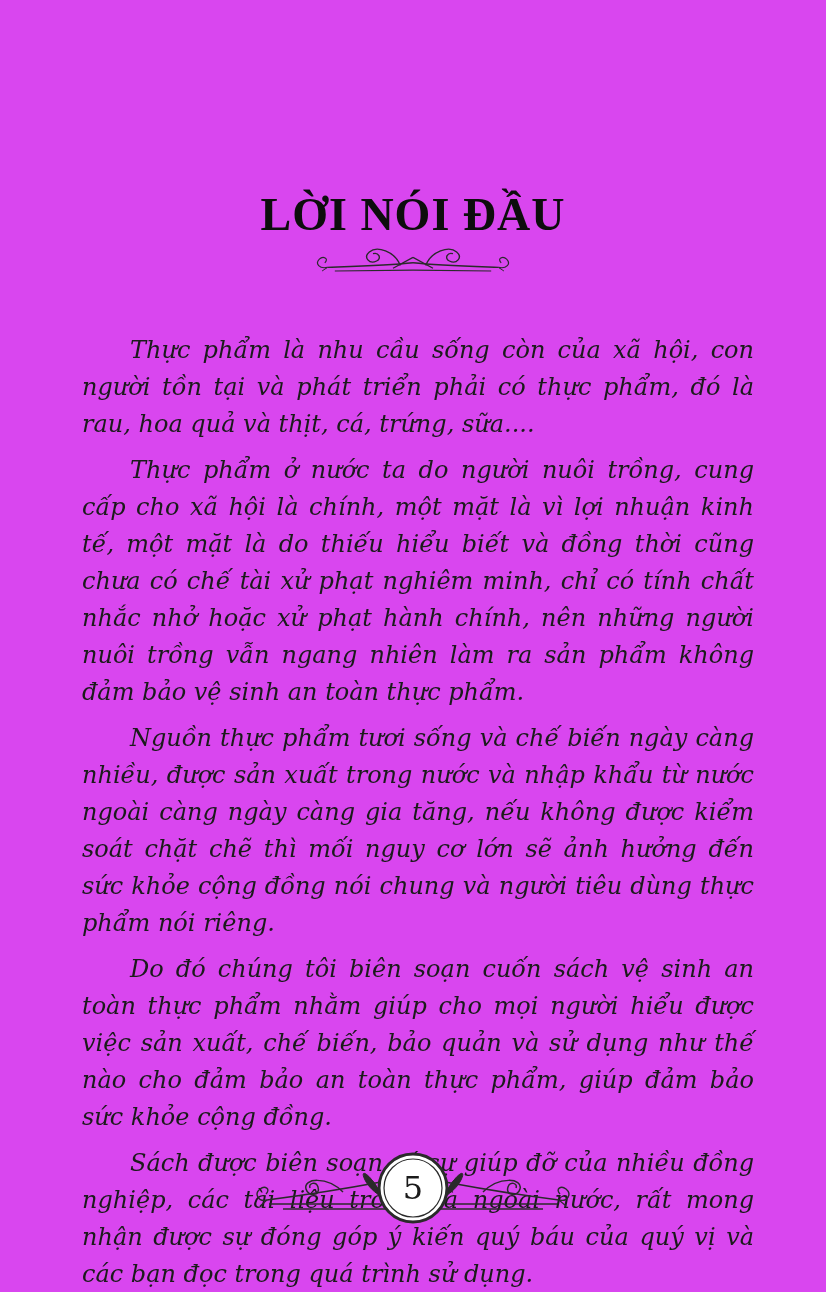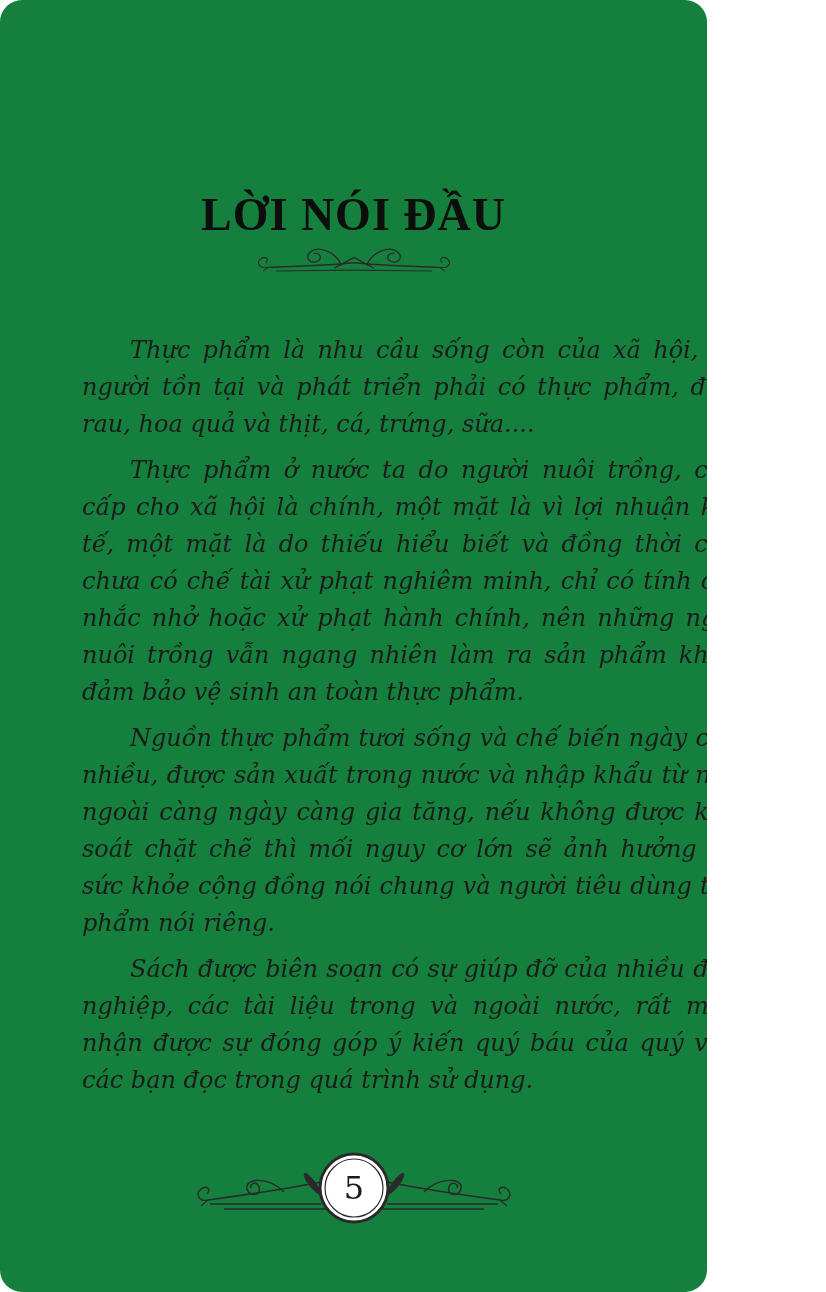--- a/index.html
+++ b/index.html
@@ -2,27 +2,26 @@
 <html><head>
 <meta charset="utf-8">
 <style>
   html, body {
     margin: 0;
     padding: 0;
     background: #ffffff;
   }
   .page {
     position: relative;
-    width: 707px;
+    width: 826px;
     height: 1292px;
-    background: #15803d;
+    background: #d946ef;
     color: #1b1b1b;
     overflow: hidden;
     font-family: "DejaVu Serif", serif;
-    border-radius: 22px;
   }
   .title {
     margin: 0;
     position: absolute;
     top: 188px;
     left: 0;
     width: 100%;
     text-align: center;
     font-family: "Liberation Serif", serif;
     font-weight: bold;
@@ -77,20 +76,21 @@
       </g>
     </defs>
     <use href="#tl"></use>
     <use href="#tl" transform="translate(220,0) scale(-1,1)"></use>
   </svg>
 
   <div class="content">
     <p>Thực phẩm là nhu cầu sống còn của xã hội, con người tồn tại và phát triển phải có thực phẩm, đó là rau, hoa quả và thịt, cá, trứng, sữa....</p>
     <p>Thực phẩm ở nước ta do người nuôi trồng, cung cấp cho xã hội là chính, một mặt là vì lợi nhuận kinh tế, một mặt là do thiếu hiểu biết và đồng thời cũng chưa có chế tài xử phạt nghiêm minh, chỉ có tính chất nhắc nhở hoặc xử phạt hành chính, nên những người nuôi trồng vẫn ngang nhiên làm ra sản phẩm không đảm bảo vệ sinh an toàn thực phẩm.</p>
     <p>Nguồn thực phẩm tươi sống và chế biến ngày càng nhiều, được sản xuất trong nước và nhập khẩu từ nước ngoài càng ngày càng gia tăng, nếu không được kiểm soát chặt chẽ thì mối nguy cơ lớn sẽ ảnh hưởng đến sức khỏe cộng đồng nói chung và người tiêu dùng thực phẩm nói riêng.</p>
+    <p>Do đó chúng tôi biên soạn cuốn sách vệ sinh an toàn thực phẩm nhằm giúp cho mọi người hiểu được việc sản xuất, chế biến, bảo quản và sử dụng như thế nào cho đảm bảo an toàn thực phẩm, giúp đảm bảo sức khỏe cộng đồng.</p>
     <p>Sách được biên soạn có sự giúp đỡ của nhiều đồng nghiệp, các tài liệu trong và ngoài nước, rất mong nhận được sự đóng góp ý kiến quý báu của quý vị và các bạn đọc trong quá trình sử dụng.</p>
 
   </div>
 
   <svg class="footer-ornament" width="320" height="96" viewBox="0 0 320 96">
     <defs>
       <g id="bl">
         <path class="ink-line" stroke-width="1.7" d="M14 58 C 60 52, 96 46, 128 40"></path>
         <path class="ink-line" stroke-width="1.3" d="M16 62 L 127 62"></path>
         <path class="ink-line" stroke-width="1.3" d="M30 67 L 134 67"></path>

